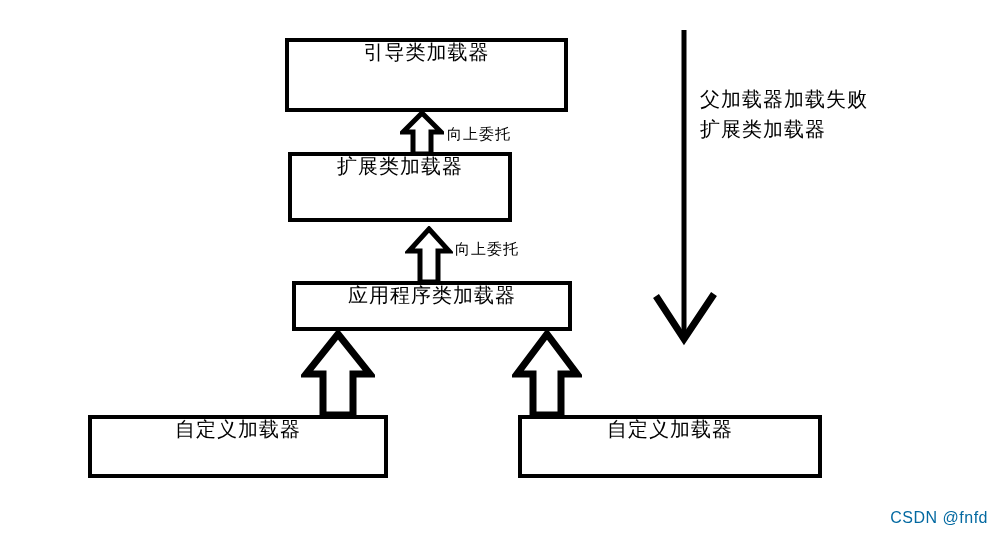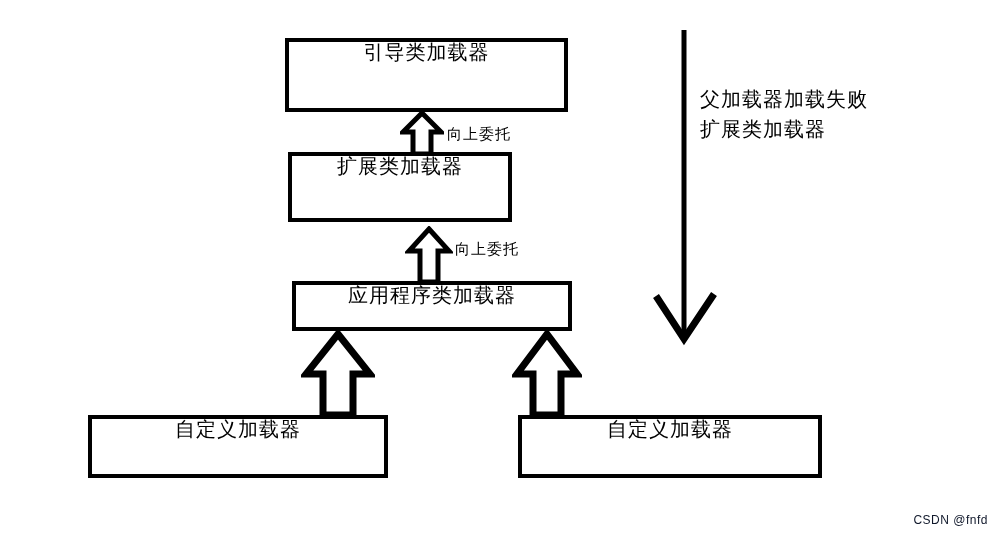--- a/index.html
+++ b/index.html
@@ -62,22 +62,22 @@
     z-index: 2;
   }
   .long-arrow {
     position: absolute;
     z-index: 2;
   }
   .watermark {
     position: absolute;
     right: 8px;
     bottom: 8px;
-    color: #0f172a;
-    font-size: 12px;
+    color: #0369a1;
+    font-size: 16px;
     letter-spacing: 0.5px;
     white-space: nowrap;
     z-index: 5;
   }
 </style>
 </head>
 <body>
 
 <div id="canvas">
 

